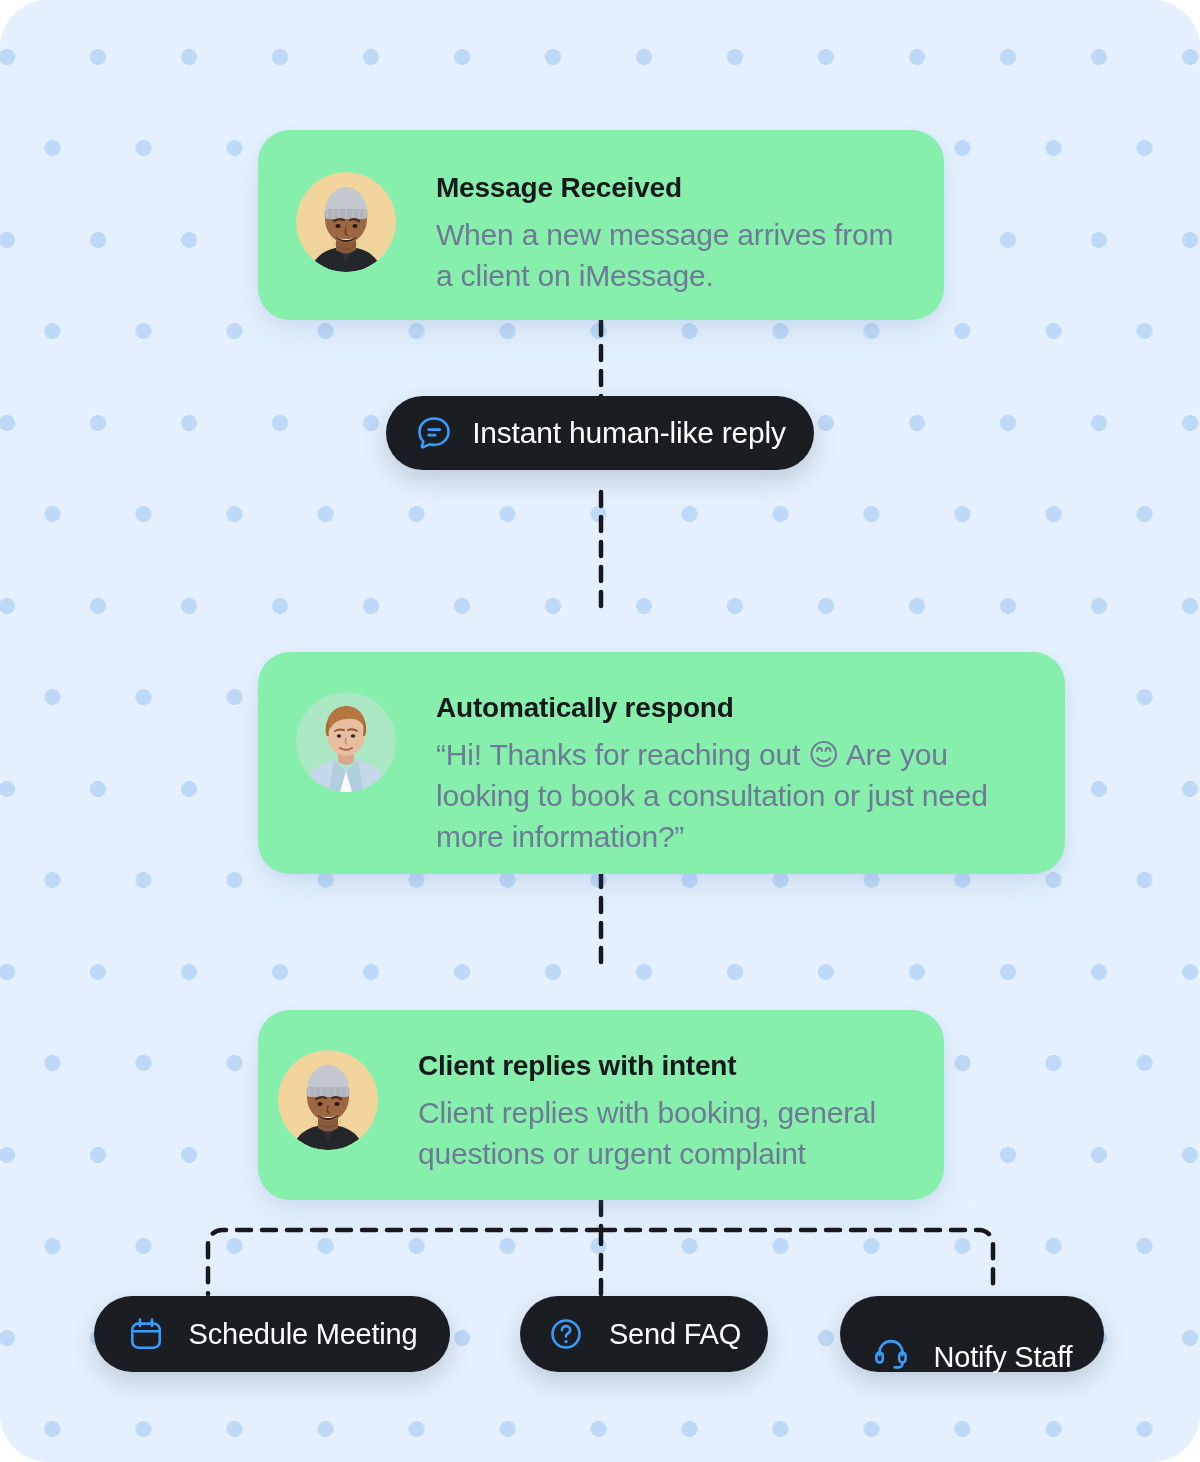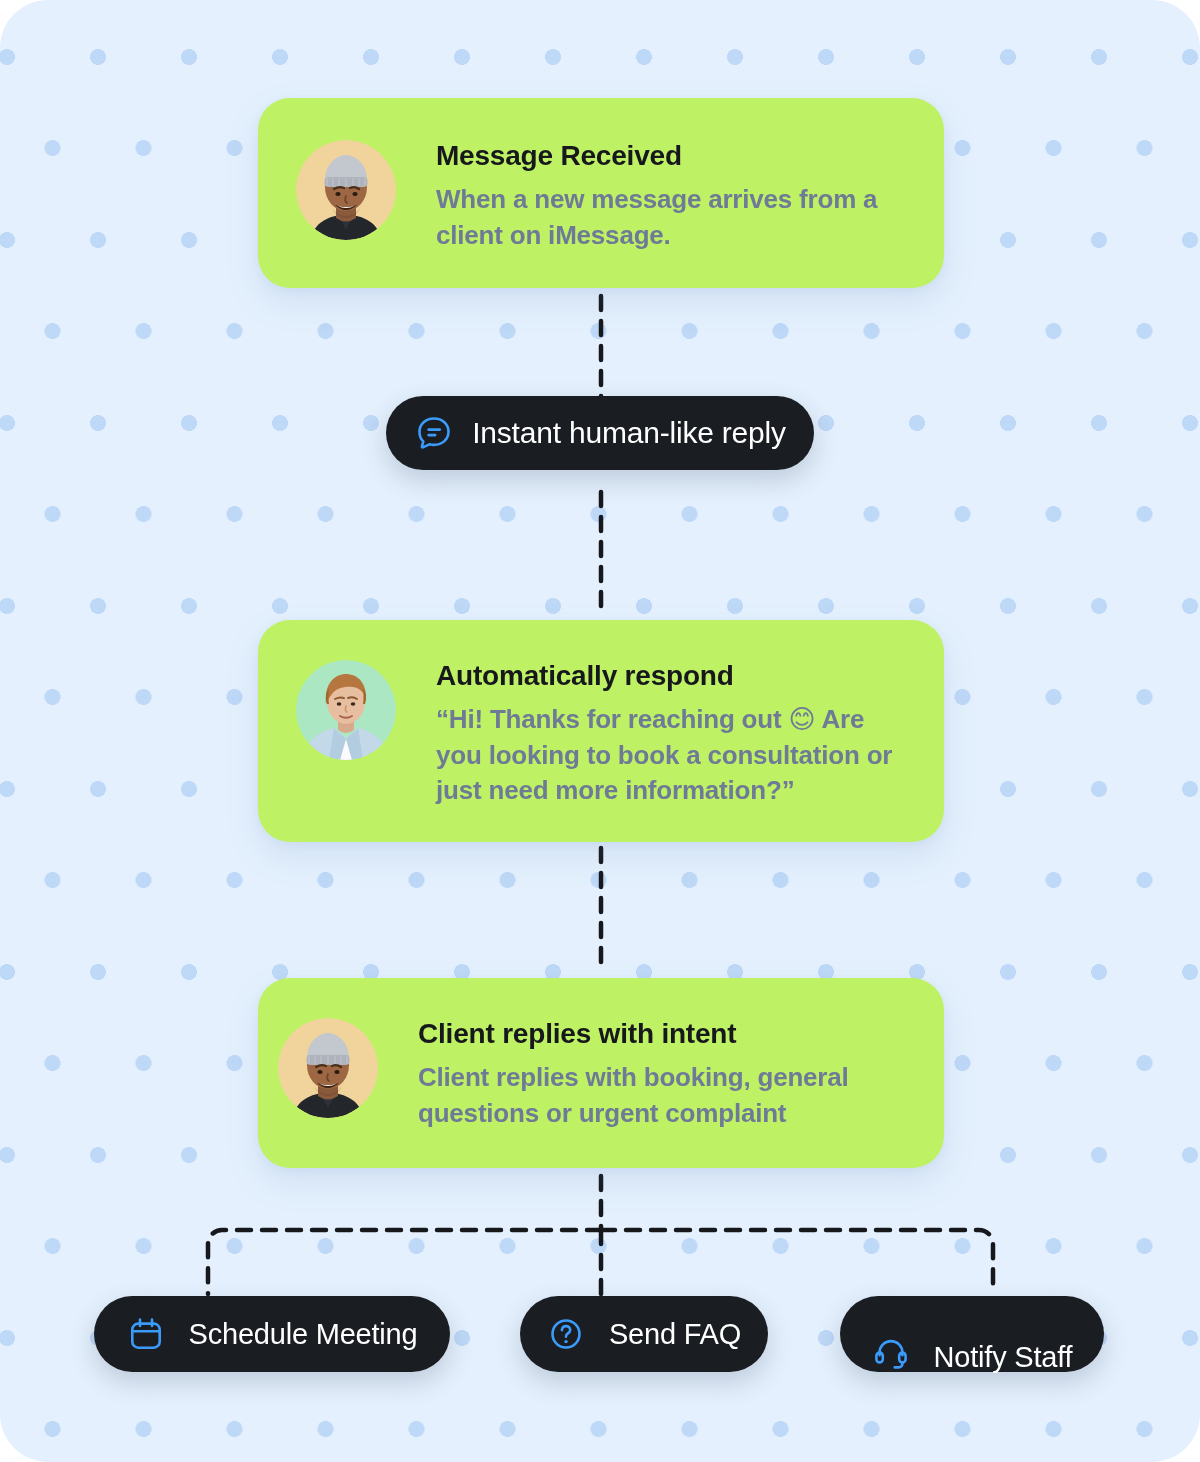--- a/index.html
+++ b/index.html
@@ -16,32 +16,32 @@
           radial-gradient(circle 8px at 8px 8px, #BED8F7 98%, rgba(190,216,247,0) 100%),
           radial-gradient(circle 8px at 8px 8px, #BED8F7 98%, rgba(190,216,247,0) 100%);
         background-size:91px 183px, 91px 183px;
         background-position:-1px 49px, 44.5px 140px;
         background-repeat:repeat, repeat;}
 
   
   .wires{position:absolute;inset:0;}
 
   
-  .card{position:absolute;background:#bef264;border-radius:32px;
+  .card{position:absolute;background:#86efac;border-radius:32px;
         box-shadow:0 14px 34px rgba(86,124,178,.13), 0 3px 10px rgba(86,124,178,.07);
-        display:flex;align-items:flex-start;box-sizing:border-box;}
+        display:flex;align-items:flex-start;box-sizing:border-box;margin-top:32px;}
   .card .av{flex:0 0 auto;border-radius:50%;overflow:hidden;position:relative;}
   .card .txt{flex:1 1 auto;min-width:0;}
   .c-title{font-size:28px;font-weight:700;color:#17181C;letter-spacing:-.2px;
            line-height:1.15;margin:0 0 10px 0;}
-  .c-body{font-size:26px;font-weight:700;color:#6E7A96;letter-spacing:-.2px;
+  .c-body{font-size:30px;font-weight:400;color:#6E7A96;letter-spacing:-.2px;
           line-height:1.37;margin:0;}
 
   #card1{left:258px;top:98px;width:686px;height:190px;padding:42px 44px 0 38px;gap:40px;}
-  #card2{left:258px;top:620px;width:686px;height:222px;padding:40px 44px 0 38px;gap:40px;}
+  #card2{left:258px;top:620px;width:807px;height:222px;padding:40px 44px 0 38px;gap:40px;}
   #card3{left:258px;top:978px;width:686px;height:190px;padding:40px 44px 0 20px;gap:40px;}
   .av{width:100px;height:100px;}
 
   
   .av svg{display:block;width:100%;height:100%;}
 
   
   .pill{position:absolute;background:#1A1D22;border-radius:999px;
         display:flex;align-items:center;justify-content:center;gap:24px;
         box-shadow:0 10px 26px rgba(40,55,80,.20);box-sizing:border-box;}

